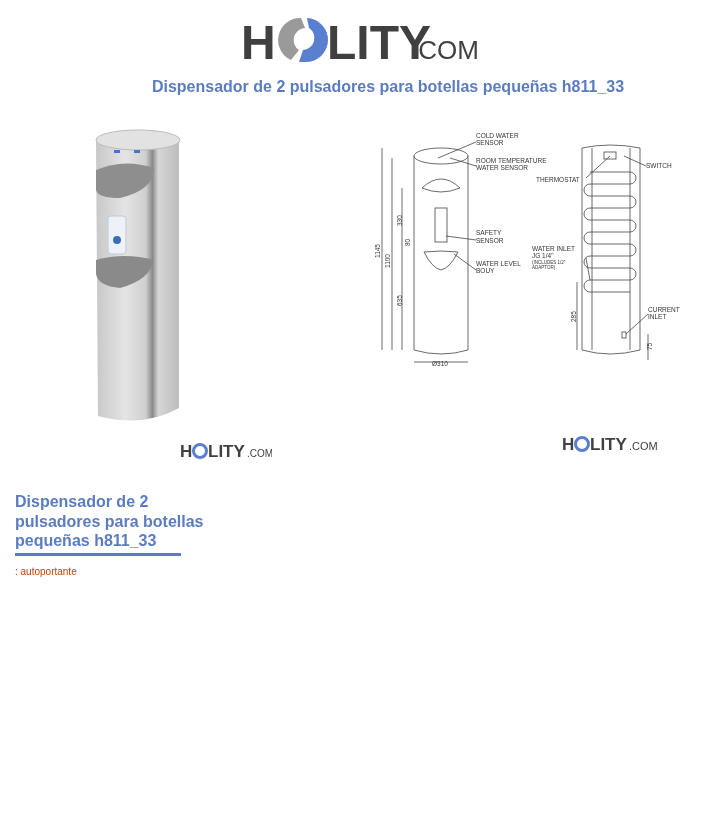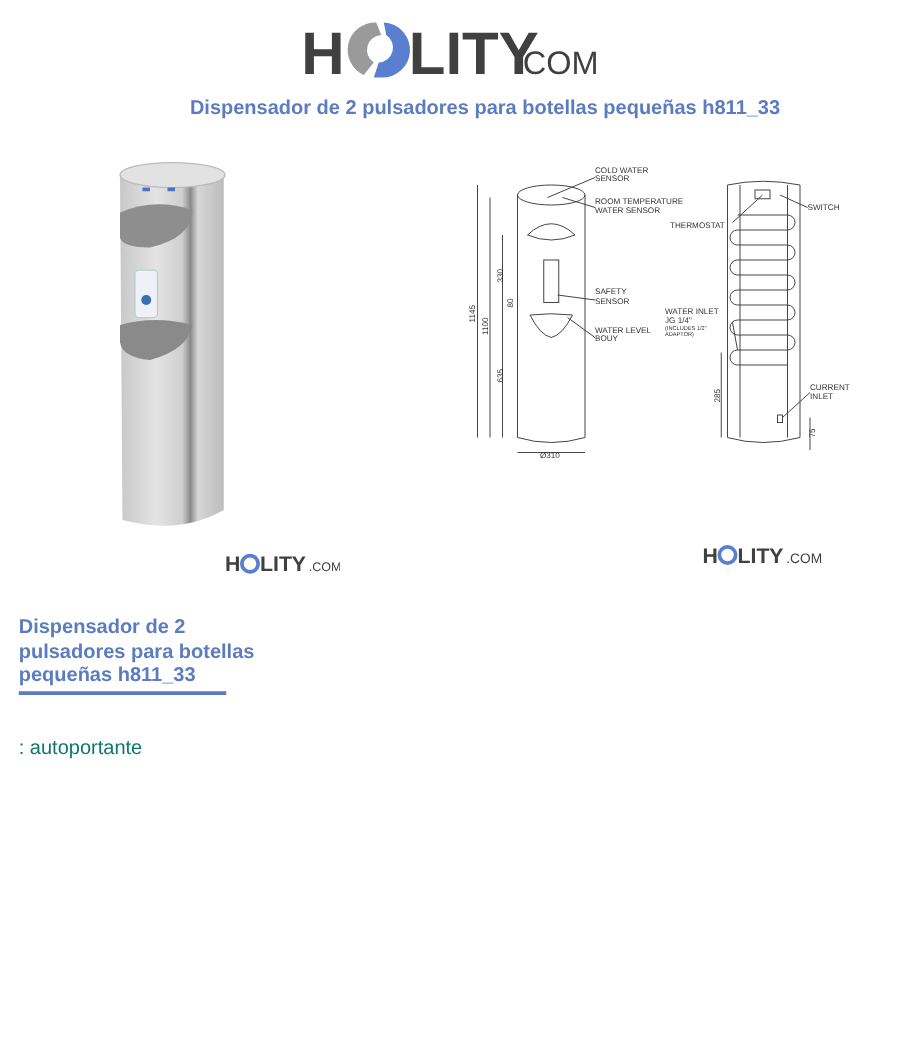--- a/index.html
+++ b/index.html
@@ -5,21 +5,21 @@
     html, body { margin: 0; padding: 0; background: #ffffff; }
     body { width: 720px; height: 837px; position: relative; overflow: hidden; font-family: "Liberation Sans", sans-serif; }
     .logo-main { position: absolute; left: 241px; top: 10px; width: 240px; height: 58px; }
     .page-title { position: absolute; left: 0; top: 78px; width: 776px; text-align: center; color: #5b7cc0; font-weight: bold; font-size: 16px; }
     .photo { position: absolute; left: 84px; top: 128px; width: 110px; height: 300px; }
     .photo-logo { position: absolute; left: 180px; top: 440px; width: 92px; height: 22px; }
     .drawing { position: absolute; left: 372px; top: 128px; width: 320px; height: 245px; }
     .drawing-logo { position: absolute; left: 562px; top: 433px; width: 104px; height: 22px; }
     .section-title { position: absolute; left: 15px; top: 492px; width: 210px; color: #5b7cc0; font-weight: bold; font-size: 16px; line-height: 19.5px; }
     .section-rule { position: absolute; left: 15px; top: 553px; width: 166px; height: 3px; background: #5b7cc0; }
-    .spec { position: absolute; left: 15px; top: 566px; font-size: 16px; color: #0f766e; margin-top: 24px; }
+    .spec { position: absolute; left: 15px; top: 566px; font-size: 10px; color: #c2410c; }
     svg text { font-family: "Liberation Sans", sans-serif; }
   </style>
 </head>
 <body>
 
 <div class="logo-main">
   <svg width="240" height="58" viewBox="0 0 240 58">
     <text x="0" y="49" font-size="48" font-weight="bold" fill="#404040">H</text>
     <g>
       <path d="M60 8 A22 22 0 0 0 50 50 L58 40 A12 12 0 0 1 64 18 Z" fill="#9a9a9a"></path>

